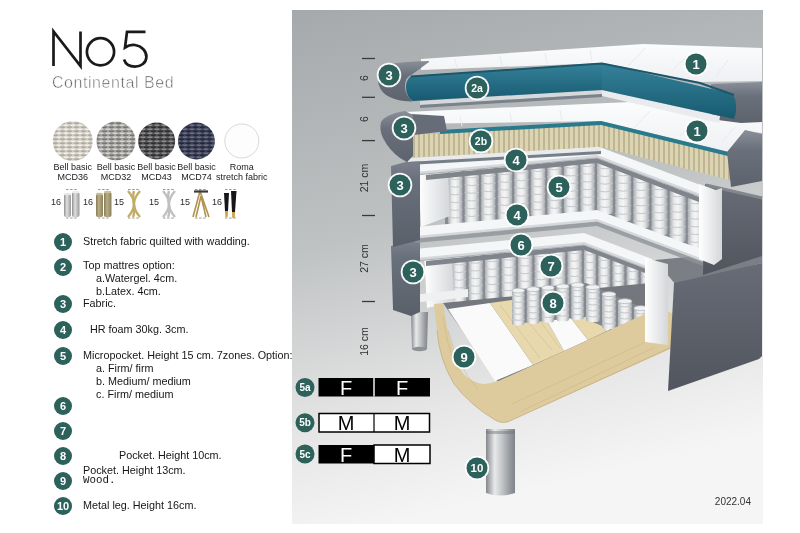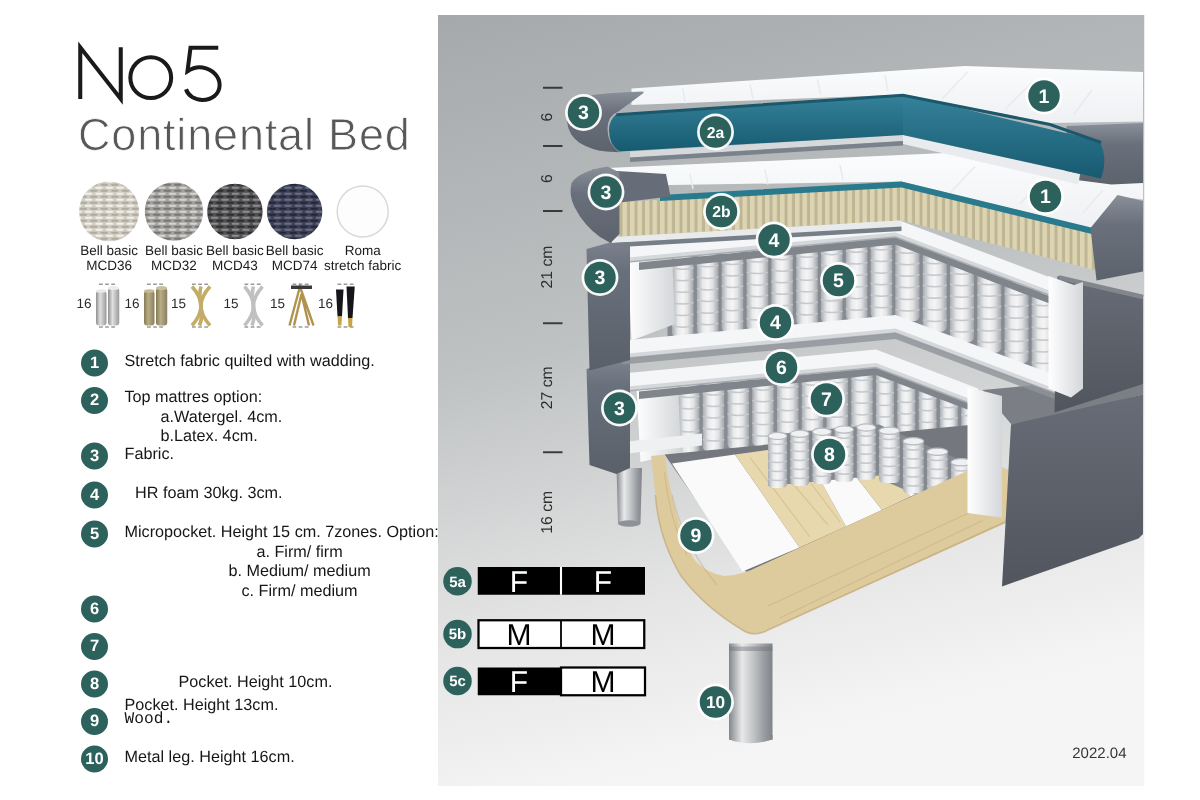--- a/index.html
+++ b/index.html
@@ -1,25 +1,25 @@
 <!DOCTYPE html>
 <html><head>
 <meta charset="utf-8">
 <style>
 * { margin:0; padding:0; box-sizing:border-box; }
 html,body { width:800px; height:533px; background:#ffffff; font-family:"Liberation Sans", sans-serif; overflow:hidden; -webkit-font-smoothing:antialiased; }
 #page { position:relative; width:800px; height:533px; }
 .lc { position:absolute; width:18px; height:18px; border-radius:50%; background:#2c615c; color:#fff;
       font-size:11px; font-weight:bold; text-align:center; line-height:18px; }
 .lt { position:absolute; font-size:10.8px; color:#161616; white-space:nowrap; line-height:13px; }
-.lt .sub { margin-left:24px; }
+.lt .sub { margin-left:13px; }
 .swl { font-size:9px; fill:#1a1a1a; text-anchor:middle; }
 .legn { font-size:9px; fill:#2b2b2b; text-anchor:middle; }
 svg text { font-family:"Liberation Sans", sans-serif; }
-#subtitle { position:absolute; left:52px; top:74px; font-size:30px; color:#57585a; letter-spacing:0.55px;text-decoration:underline; -webkit-text-stroke:0.55px #ffffff; }
+#subtitle { position:absolute; left:52px; top:74px; font-size:16px; color:#57585a; letter-spacing:0.55px;text-decoration:underline; -webkit-text-stroke:0.55px #ffffff; }
 </style>
 </head>
 <body>
 <div id="page">
 
 <svg width="170" height="75" style="position:absolute;left:0;top:0;" viewBox="0 0 170 75">
   <g fill="none" stroke="#1a1a1a" stroke-width="2.7">
     <path d="M53.5,66 V31.5 L80.5,66 V31.5"></path>
     <circle cx="100.5" cy="51.8" r="13.6"></circle>
     <path d="M145.5,31.8 H127 L125,47.5 C128.5,45.2 132,44.5 135,45 C141.8,46.1 146.6,51.2 146.4,57 C146.2,63 141,66.6 135,66.6 C130,66.6 125.5,64 124,59.5"></path>
@@ -151,21 +151,21 @@
 <div class="lc" style="left:54px;top:295.2px;">3</div>
 
 <div class="lt" style="left:83px;top:297.2px;">Fabric.</div>
 
 <div class="lc" style="left:54px;top:320.6px;">4</div>
 
 <div class="lt" style="left:90px;top:322.6px;">HR foam 30kg. 3cm.</div>
 
 <div class="lc" style="left:54px;top:346.6px;">5</div>
 
-<div class="lt" style="left:83px;top:348.6px;text-align:center;">Micropocket. Height 15 cm. 7zones. Option:<div class="sub">a. Firm/ firm</div><div class="sub">b. Medium/ medium</div><div class="sub">c. Firm/ medium</div></div>
+<div class="lt" style="left:83px;top:348.6px;">Micropocket. Height 15 cm. 7zones. Option:<div class="sub">a. Firm/ firm</div><div class="sub">b. Medium/ medium</div><div class="sub">c. Firm/ medium</div></div>
 
 <div class="lc" style="left:54px;top:397.4px;">6</div>
 
 
 <div class="lc" style="left:54px;top:421.7px;">7</div>
 
 <div class="lt" style="left:83px;top:423.7px;margin-top:40px;">Pocket. Height 13cm.</div>
 
 <div class="lc" style="left:54px;top:446.5px;">8</div>
 

